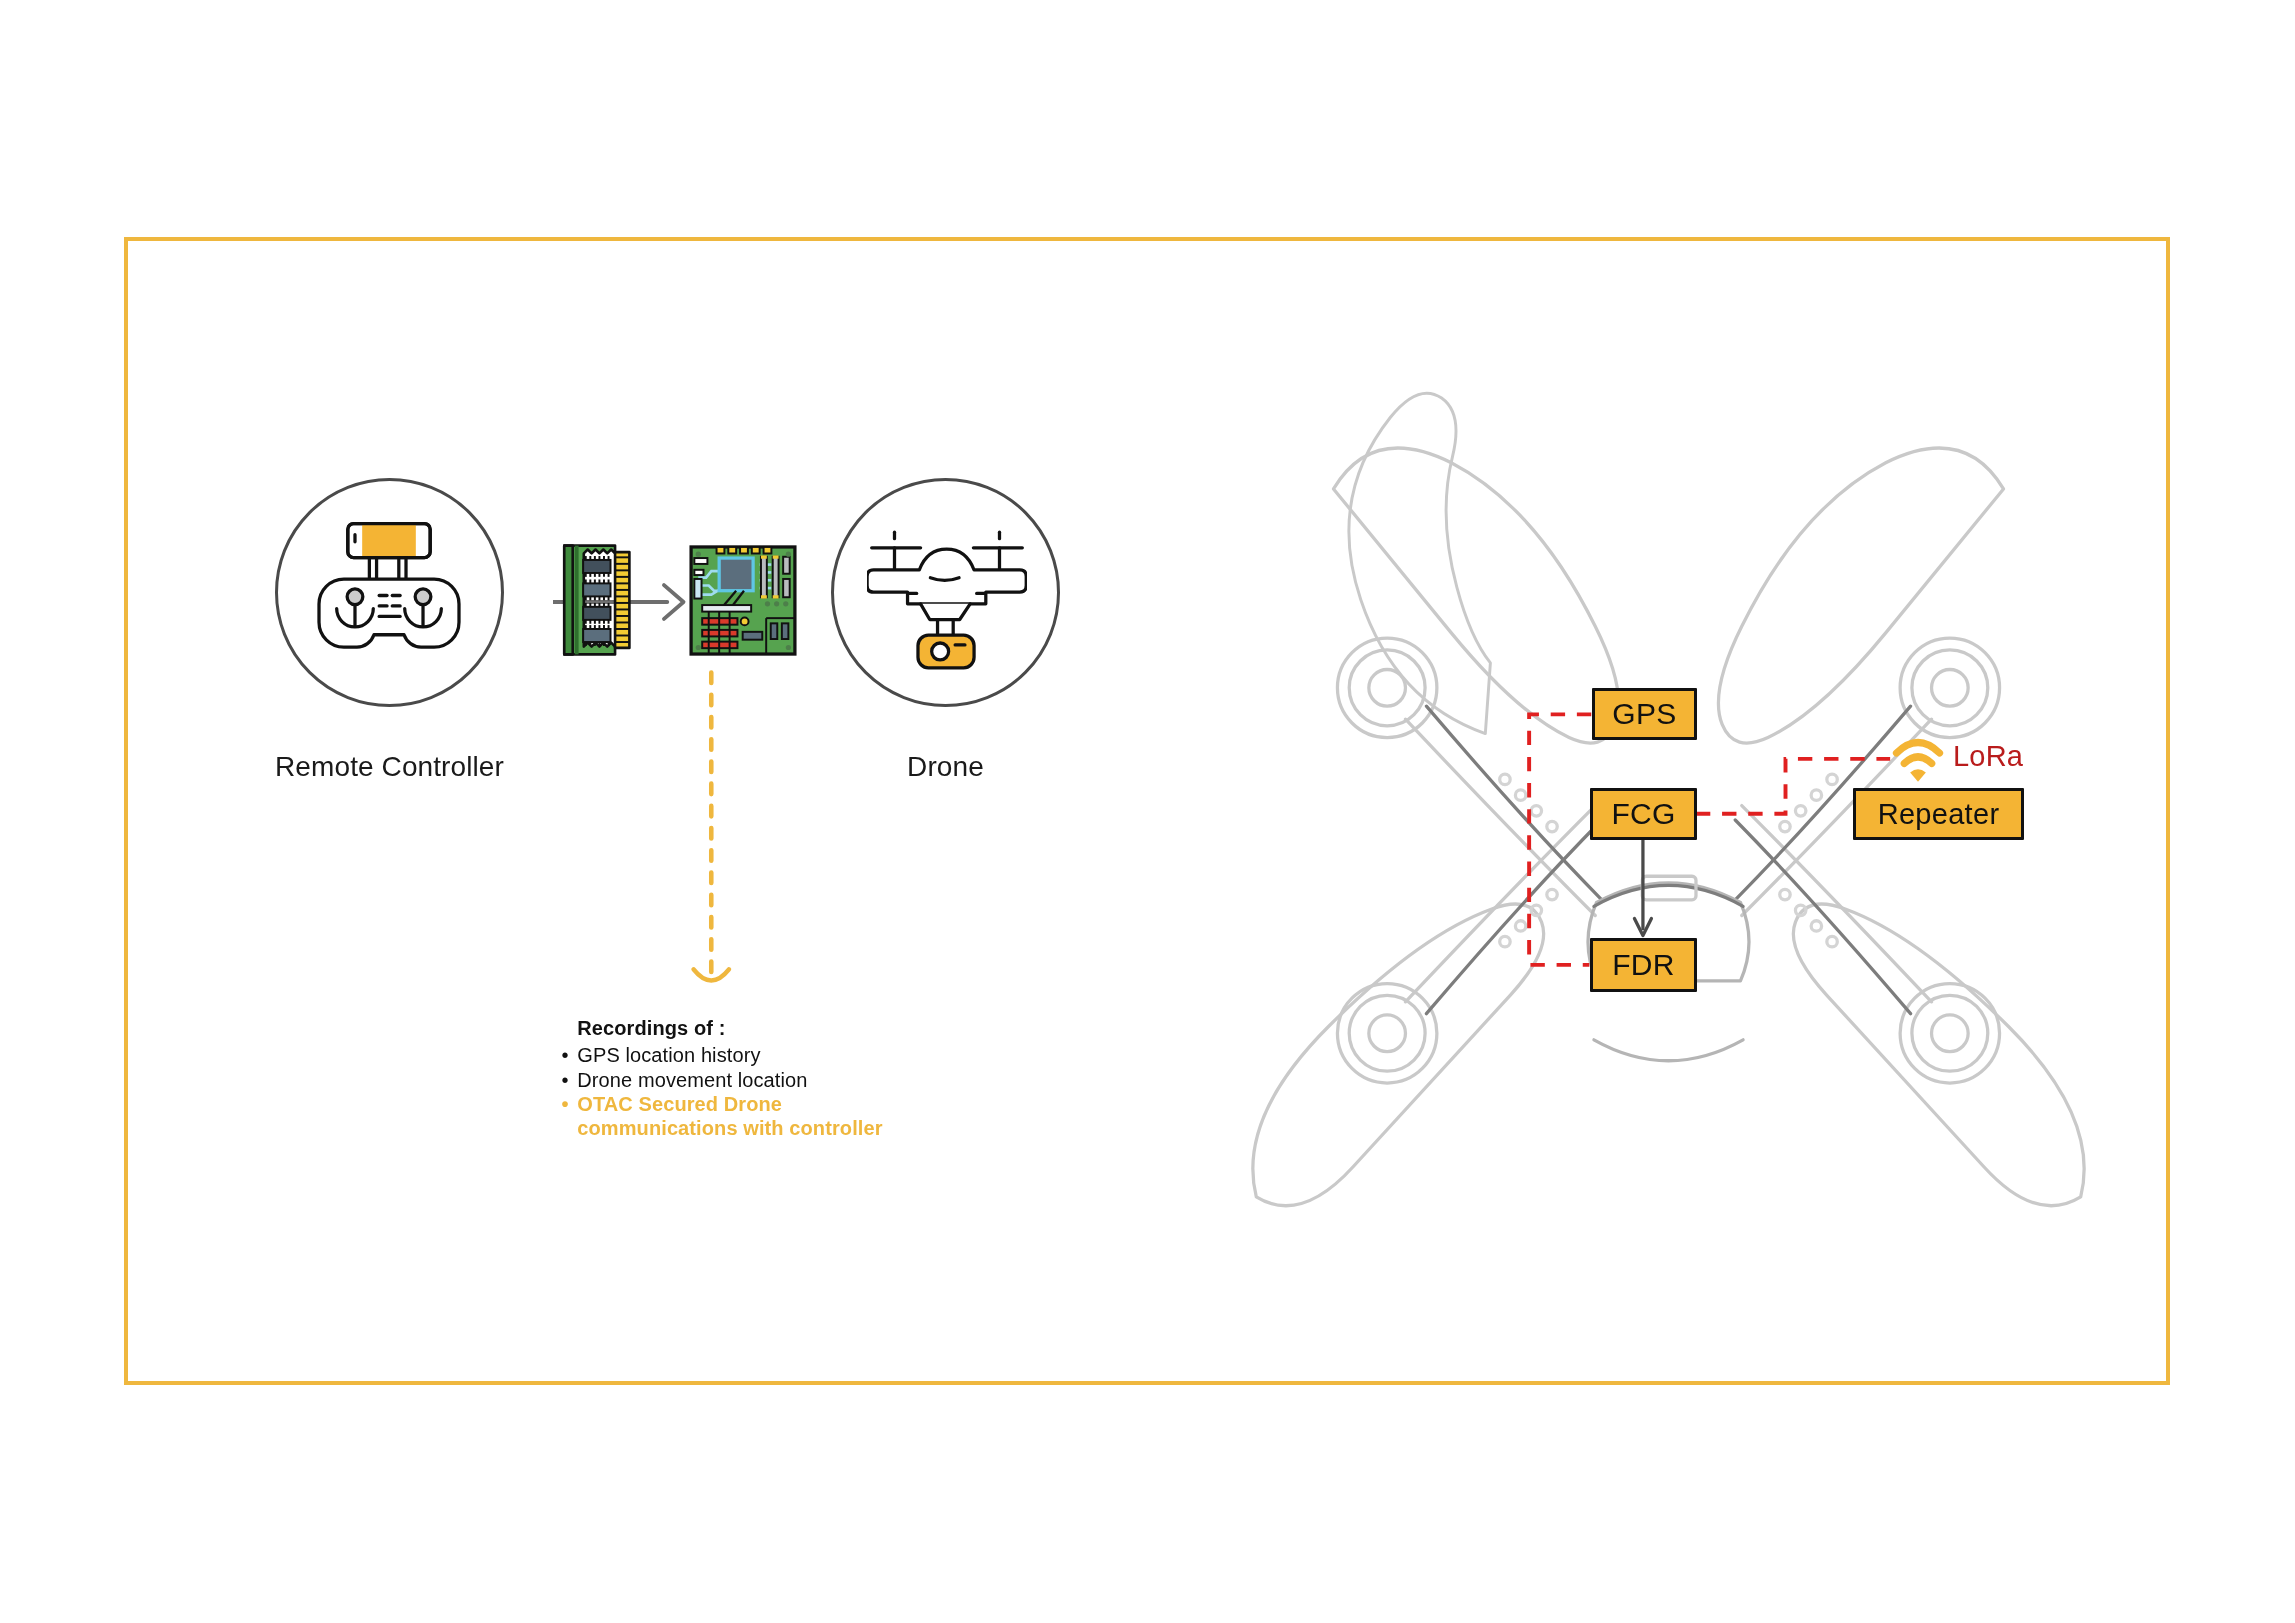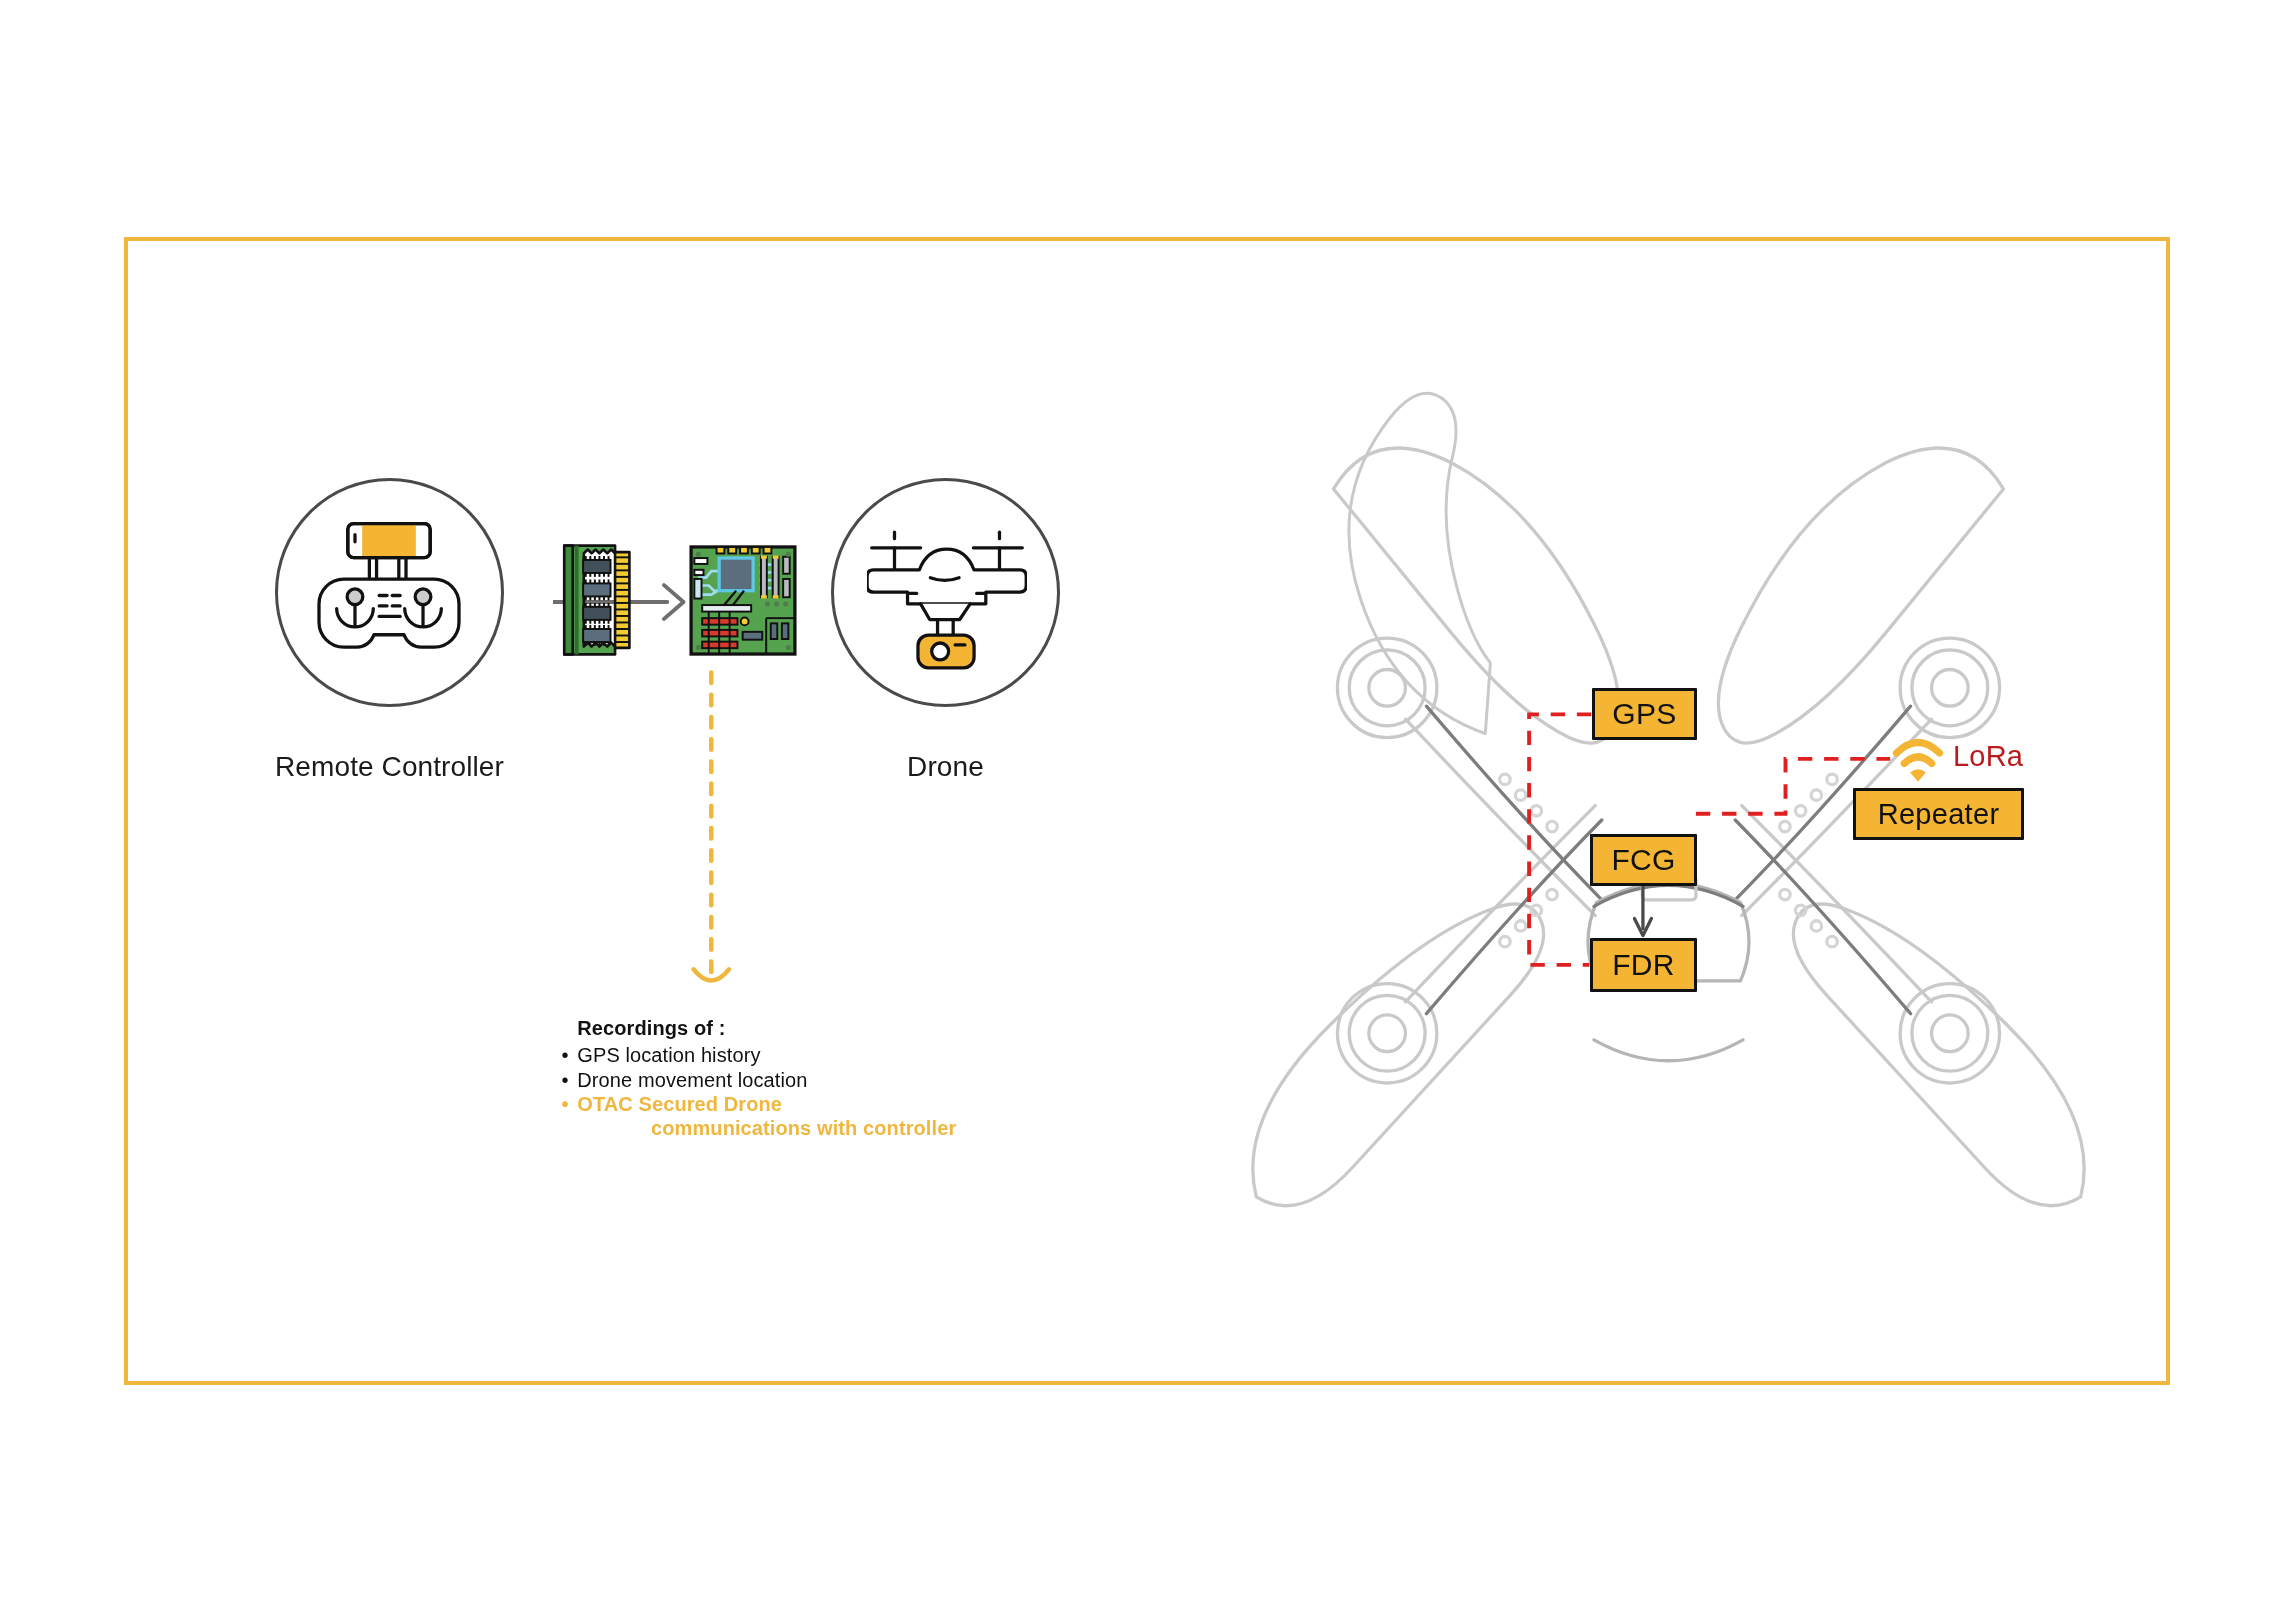--- a/index.html
+++ b/index.html
@@ -91,40 +91,40 @@
   }
   #recordings li .dot {
     position: absolute;
     left: 2.6px;
     top: 0;
   }
   #recordings li.accent {
     color: #efb73e;
     font-weight: bold;
   }
-  #recordings li.accent .second-line { display: block; text-align: center; }
+  #recordings li.accent .second-line { display: block; }
 
   
   #drone-big { position: absolute; left: 1230px; top: 379px; width: 877px; height: 916px; }
 
   .node-box {
     position: absolute;
     background: #f4b434;
     border: 3.9px solid #111111;
     border-radius: 1px;
     box-sizing: border-box;
     display: flex;
     align-items: center;
     justify-content: center;
     color: #111111;
     font-size: 30px;
     letter-spacing: 0.3px;
   }
   #node-gps      { left: 1592px; top: 688px; width: 105px; height: 52px; }
-  #node-fcg      { left: 1590px; top: 788px; width: 107px; height: 52px; margin-top: 46px; }
+  #node-fcg      { left: 1590px; top: 788px; width: 107px; height: 52px; }
   #node-fdr      { left: 1590px; top: 938px; width: 107px; height: 54px; }
   #node-repeater { left: 1853px; top: 788px; width: 171px; height: 52px; font-size: 29px; }
 
   #lora-label {
     position: absolute;
     left: 1953px;
     top: 740px;
     font-size: 29px;
     font-weight: normal;
     color: #b91c1c;

